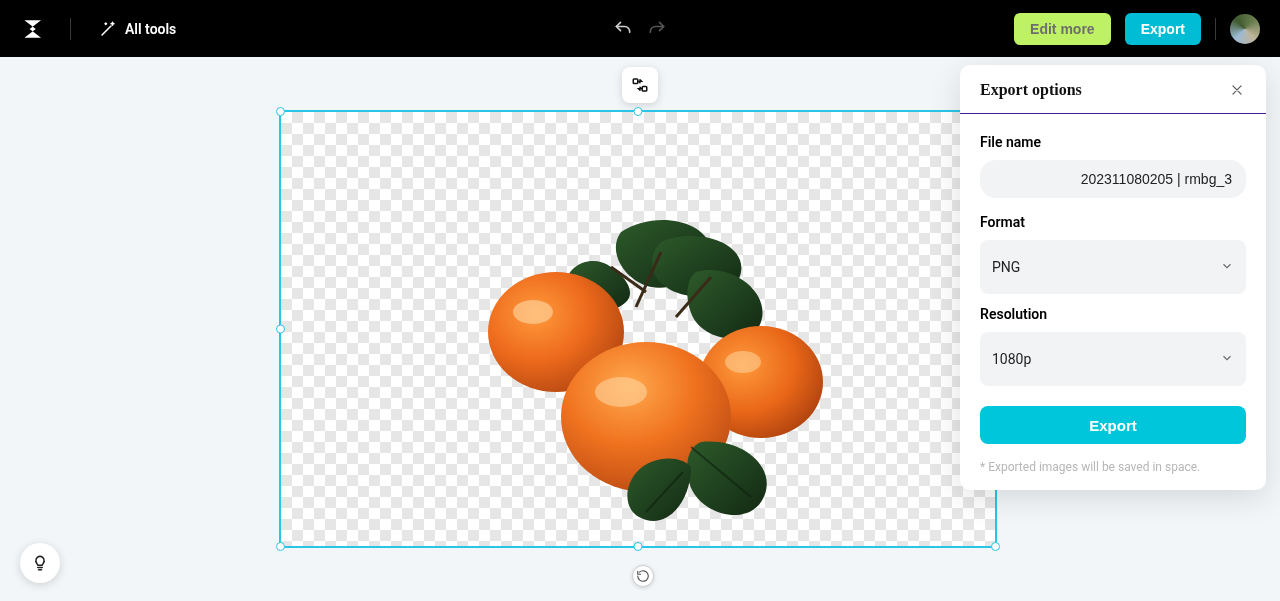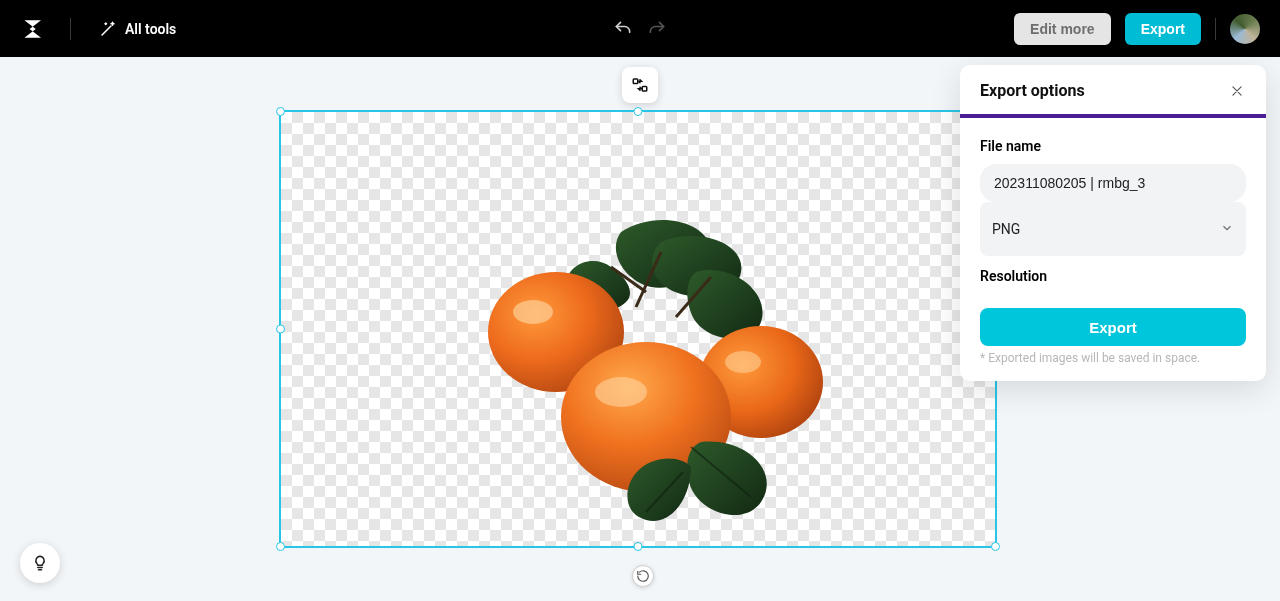--- a/index.html
+++ b/index.html
@@ -26,21 +26,21 @@
   .hdr-center {
     position:absolute; left:50%; transform:translateX(-50%);
     display:flex; align-items:center; gap:14px;
   }
   .ur-btn { display:inline-flex; }
   .ur-btn svg { display:block; }
   .hdr-right { display:flex; align-items:center; gap:14px; }
   .btn {
     border:0; border-radius:6px; padding:8px 16px; font-size:14px; font-weight:600; cursor:pointer;
   }
-  .btn-editmore { background:#e5e5e5; color:#6e6e6e; }
+  .btn-editmore { background:#bef264; color:#6e6e6e; }
   .btn-export   { background:#00bcd4; color:#fff; }
   .vdiv-right { width:1px; height:22px; background:#3a3a3a; }
   .avatar { width:30px; height:30px; border-radius:50%;
     background: conic-gradient(from 45deg,#697d4e,#c0b49a,#9cbad5,#3f5a2e,#697d4e);
   }
   
   .workspace { position:absolute; left:0; right:0; top:57px; bottom:0; }
   
   .canvas-wrap {
     position:absolute; left:279px; top:53px; width:718px; height:438px;
@@ -79,41 +79,41 @@
     box-shadow:0 1px 4px rgba(0,0,0,.15);
   }
   
   .panel{
     position:absolute; right:14px; top:8px; width:306px;
     background:#fff; border-radius:10px; box-shadow:0 8px 32px rgba(0,0,0,.12);
     padding-bottom:12px;
   }
   .panel-hdr{
     display:flex; align-items:center; justify-content:space-between;
-    padding:16px 20px 14px; border-bottom:4px solid #4c1d95;
+    padding:16px 20px 14px; border-bottom:1px solid #4c1d95;font-family:Liberation Serif, serif;
   }
   .panel-title{ font-size:16px; font-weight:700; color:#111; }
   .panel-close{ cursor:pointer; color:#555; width:18px; height:18px; display:flex;align-items:center;justify-content:center;}
   .panel-body{ padding:14px 20px 4px; }
   .fld-label{ font-size:14px; font-weight:600; color:#000000; margin:6px 0 10px; }
   .field-input{
     width:100%; background:#f1f3f5; border:0; border-radius:16px; height:38px;
-    padding:0 14px; font-size:14px; color:#222; text-align:left;
+    padding:0 14px; font-size:14px; color:#222; text-align:right;
   }
   .select{
     width:100%; background:#f1f3f5; border:0; border-radius:8px; height:54px;
     padding:0 12px; font-size:14px; color:#222; display:flex; align-items:center; justify-content:space-between;
     cursor:pointer; margin-bottom:6px;
   }
   .select .chev{ color:#6b6b6b; }
   .panel-export-btn{
     width:100%; height:38px; border:0; border-radius:8px; background:#00c6dc; color:#fff;
     font-weight:700; font-size:15px; cursor:pointer; margin-top:14px;
   }
-  .panel-note{ font-size:12px; color:#b7b7b7; margin-top:5px; }
+  .panel-note{ font-size:12px; color:#b7b7b7; margin-top:16px; }
   
   .help-fab{
     position:absolute; left:20px; bottom:18px; width:40px; height:40px; border-radius:50%;
     background:#fff; box-shadow:0 2px 10px rgba(0,0,0,.15); display:flex;align-items:center;justify-content:center;
   }
 </style>
 </head>
 <body>
 
 <div class="header">
@@ -243,30 +243,39 @@
         <svg width="14" height="14" viewBox="0 0 24 24" stroke="#555" stroke-width="2" stroke-linecap="round">
             <path d="M5 5l14 14M19 5L5 19"></path>
           </svg>
       </div>
     </div>
 
     <div class="panel-body">
       <div class="fld-label">File name</div>
       <input class="field-input" value="202311080205 | rmbg_3" style="">
 
+      <div class="fld-label" style="margin-top:16px">Format</div>
       <div class="select">
         <span>PNG</span>
         <span class="chev">
           <svg width="14" height="14" viewBox="0 0 24 24" fill="none" stroke="currentColor" stroke-width="2">
               <path d="M6 9l6 6 6-6"></path>
             </svg>
         </span>
       </div>
 
       <div class="fld-label" style="margin-top:12px">Resolution</div>
+      <div class="select">
+        <span>1080p</span>
+        <span class="chev">
+          <svg width="14" height="14" viewBox="0 0 24 24" fill="none" stroke="currentColor" stroke-width="2">
+              <path d="M6 9l6 6 6-6"></path>
+            </svg>
+        </span>
+      </div>
 
       <button class="panel-export-btn">Export</button>
       <div class="panel-note">* Exported images will be saved in space.</div>
     </div>
   </div>
 
   <div class="help-fab">
     <svg width="18" height="18" viewBox="0 0 24 24" fill="none" stroke="#222" stroke-width="2" stroke-linecap="round" stroke-linejoin="round">
       <path d="M9 18h6"></path>
         <path d="M10 21h4"></path>

